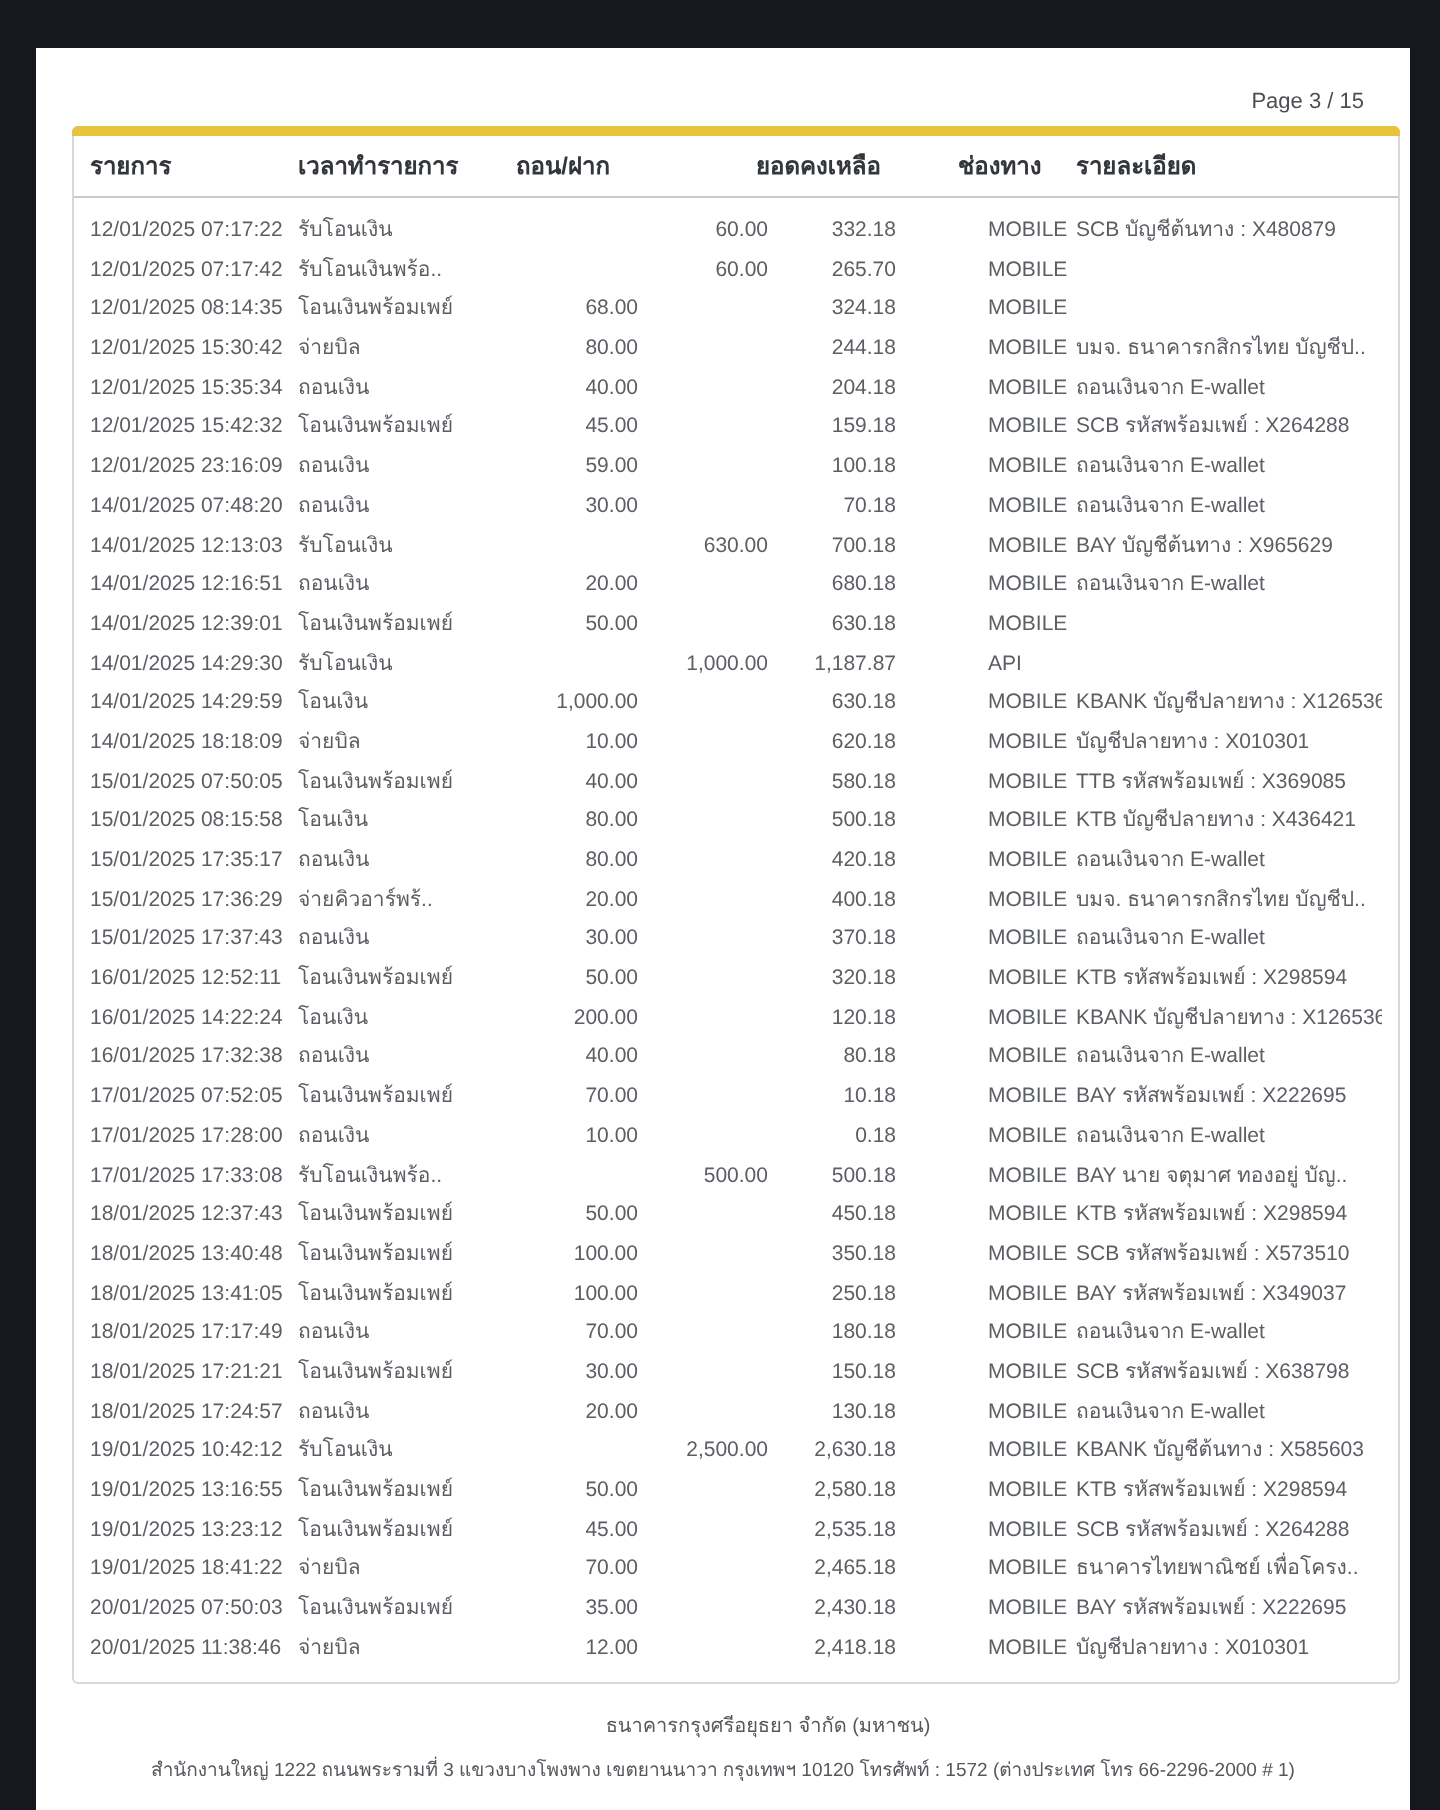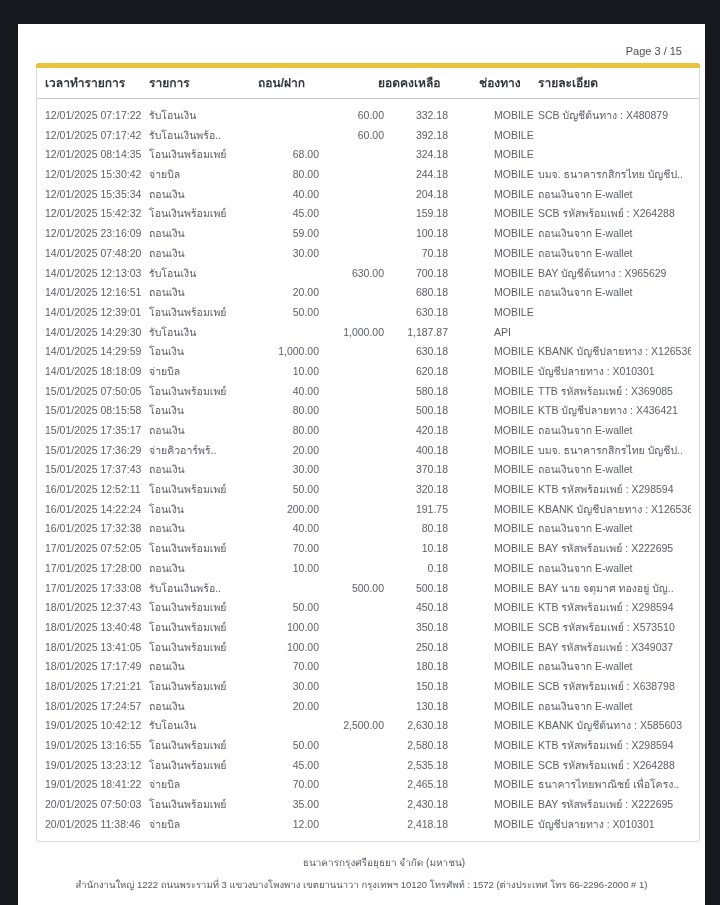--- a/index.html
+++ b/index.html
@@ -66,22 +66,22 @@
 <body style="background: rgb(22, 24, 29);">
 
 <div class="page">
 
   <div class="page-indicator">Page 3 / 15</div>
 
   <div class="statement-table">
     <div class="accent-bar" style="background: rgb(234, 195, 61);"></div>
 
     <div class="thead">
+      <div>รายการ</div>
       <div>เวลาทำรายการ</div>
-      <div>รายการ</div>
       <div class="th-amount">ถอน/ฝาก</div>
       <div>ยอดคงเหลือ</div>
       <div class="th-channel">ช่องทาง</div>
       <div>รายละเอียด</div>
     </div>
 
     <div class="tbody" id="rows">
   <div class="row">
     <div class="c-time">12/01/2025 07:17:22</div>
     <div class="c-name">รับโอนเงิน</div>
@@ -90,21 +90,21 @@
     <div class="c-balance num">332.18</div>
     <div class="c-channel chan">MOBILE</div>
     <div class="c-detail">SCB บัญชีต้นทาง : X480879</div>
   </div>
 
   <div class="row">
     <div class="c-time">12/01/2025 07:17:42</div>
     <div class="c-name">รับโอนเงินพร้อ..</div>
     <div class="c-withdraw num"></div>
     <div class="c-deposit num">60.00</div>
-    <div class="c-balance num">392.18</div>
+    <div class="c-balance num">265.70</div>
     <div class="c-channel chan">MOBILE</div>
   </div>
 
   <div class="row">
     <div class="c-time">12/01/2025 08:14:35</div>
     <div class="c-name">โอนเงินพร้อมเพย์</div>
     <div class="c-withdraw num">68.00</div>
     <div class="c-deposit num"></div>
     <div class="c-balance num">324.18</div>
     <div class="c-channel chan">MOBILE</div>
@@ -277,21 +277,21 @@
     <div class="c-balance num">320.18</div>
     <div class="c-channel chan">MOBILE</div>
     <div class="c-detail">KTB รหัสพร้อมเพย์ : X298594</div>
   </div>
 
   <div class="row">
     <div class="c-time">16/01/2025 14:22:24</div>
     <div class="c-name">โอนเงิน</div>
     <div class="c-withdraw num">200.00</div>
     <div class="c-deposit num"></div>
-    <div class="c-balance num">191.75</div>
+    <div class="c-balance num">120.18</div>
     <div class="c-channel chan">MOBILE</div>
     <div class="c-detail">KBANK บัญชีปลายทาง : X126536</div>
   </div>
 
   <div class="row">
     <div class="c-time">16/01/2025 17:32:38</div>
     <div class="c-name">ถอนเงิน</div>
     <div class="c-withdraw num">40.00</div>
     <div class="c-deposit num"></div>
     <div class="c-balance num">80.18</div>

